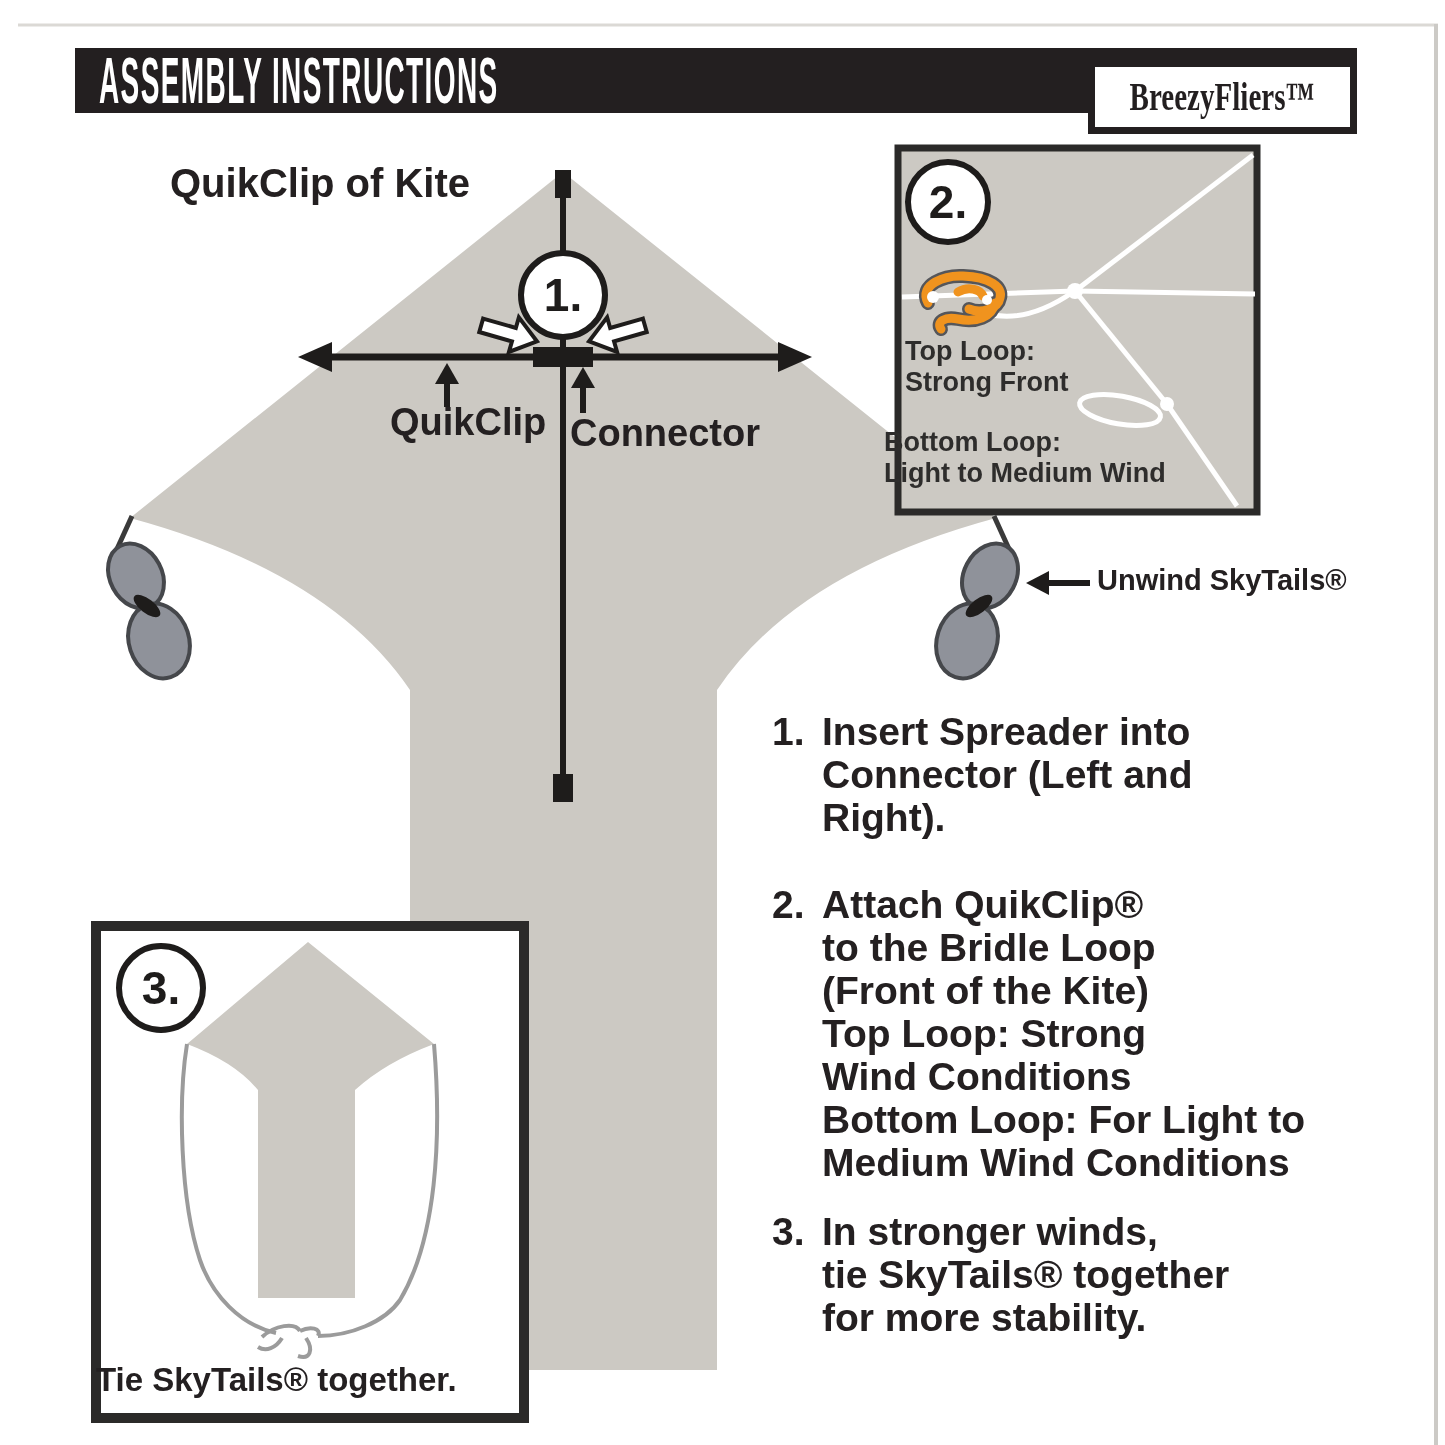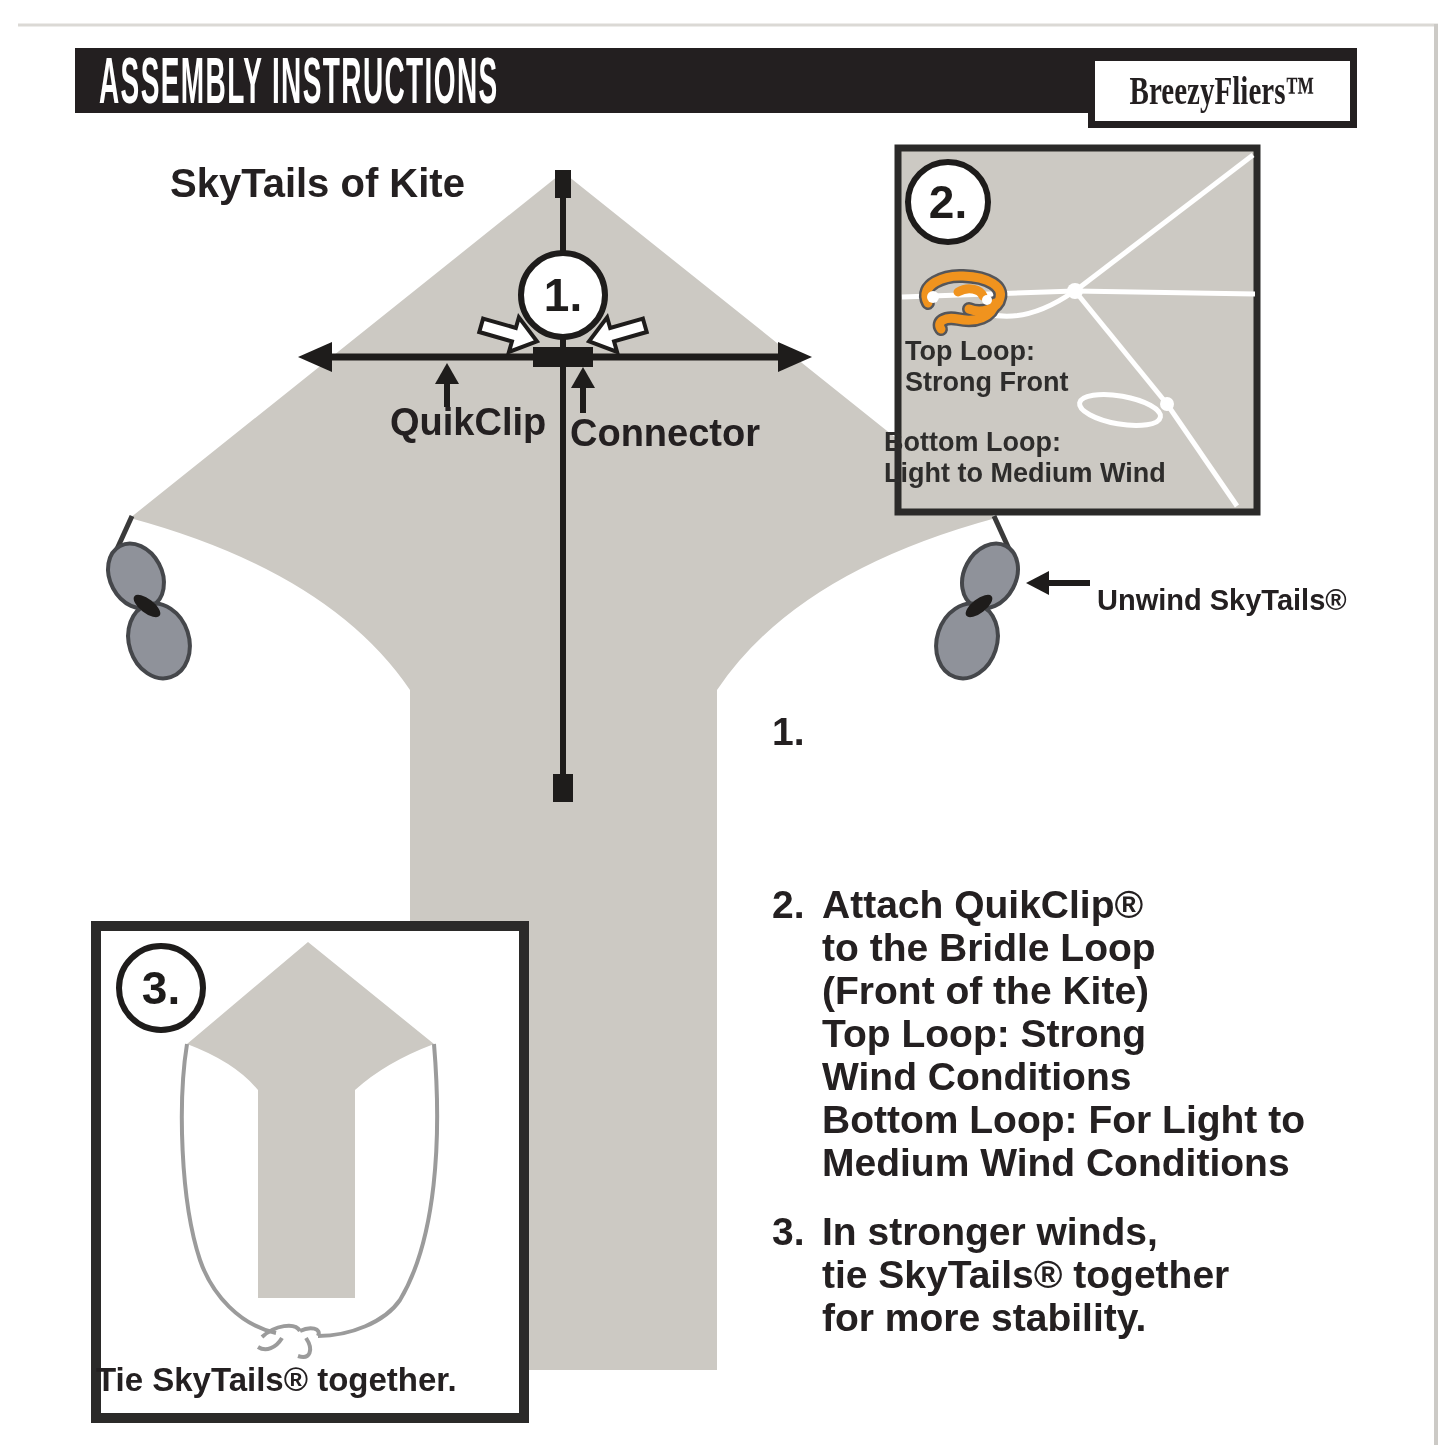--- a/index.html
+++ b/index.html
@@ -13,37 +13,37 @@
     position:absolute;left:75px;top:48px;width:1282px;height:65px;
     background:#231F20;
   }
   .title-text{
     position:absolute;left:24px;top:50%;
     color:#ffffff;font-weight:700;font-size:40px;letter-spacing:2px;
     transform:translateY(-50%) scale(0.70,1.62);transform-origin:0 50%;
     white-space:nowrap;
   }
   .brandbox{
-    position:absolute;left:1088px;top:54px;width:269px;height:74px;
+    position:absolute;left:1088px;top:60px;width:269px;height:74px;
     background:#ffffff;border:7px solid #231F20;box-sizing:border-box;
     display:flex;align-items:center;justify-content:center;
   }
   .brand-text{
     font-weight:700;font-size:33px;white-space:nowrap;
     transform:scale(0.88,1.22);letter-spacing:0px;color:#231F20;
     font-family:"Liberation Serif", serif;
   }
   
   .lbl{position:absolute;font-weight:700;white-space:pre-line;}
   .backside{left:170px;top:161px;font-size:40px;}
   .spreader-lbl{left:390px;top:401px;font-size:38px;}
   .connector-lbl{left:570px;top:412px;font-size:38px;}
   .toploop-lbl{left:905px;top:336px;font-size:27px;line-height:31px;color:#2e2d2c;}
   .bottomloop-lbl{left:884px;top:427px;font-size:27px;line-height:31px;color:#2e2d2c;}
-  .unwind-lbl{left:1097px;top:584px;font-size:29px;}
+  .unwind-lbl{left:1097px;top:564px;font-size:29px;}
   .tie-lbl{left:96px;top:1361px;width:428px;text-align:left;font-size:33px;}
   
   .numcircle{
     position:absolute;background:#ffffff;border:6px solid #1e1c1b;border-radius:50%;
     box-sizing:border-box;display:flex;align-items:center;justify-content:center;
     font-weight:700;font-size:46px;color:#1e1c1b;
   }
   .c1{left:518px;top:250px;width:90px;height:90px;}
   .c2{left:905px;top:159px;width:86px;height:86px;}
   .c3{left:116px;top:943px;width:90px;height:90px;}
@@ -158,39 +158,42 @@
   </g>
 </svg>
 
 <div class="titlebar">
   <span class="title-text">ASSEMBLY INSTRUCTIONS</span>
 </div>
 <div class="brandbox">
   <span class="brand-text">BreezyFliers™</span>
 </div>
 
-<div class="lbl backside">SkyTails of Kite</div>
+<div class="lbl backside">QuikClip of Kite</div>
 <div class="lbl spreader-lbl">QuikClip</div>
 <div class="lbl connector-lbl">Connector</div>
 
 <div class="numcircle c1">1.</div>
 <div class="numcircle c2">2.</div>
 <div class="numcircle c3">3.</div>
 
 <div class="lbl toploop-lbl">Top Loop:
 Strong Front</div>
 <div class="lbl bottomloop-lbl">Bottom Loop:
 Light to Medium Wind</div>
 
 <div class="lbl unwind-lbl">Unwind SkyTails®</div>
 
 <div class="lbl tie-lbl">Tie SkyTails® together.</div>
 
 <div class="instr i1">
   <div class="num">1.</div>
+  <div class="lines">Insert Spreader into
+Connector (Left and
+Right).</div>
 </div>
 <div class="instr i2">
   <div class="num">2.</div>
   <div class="lines">Attach QuikClip®
 to the Bridle Loop
 (Front of the Kite)
 Top Loop: Strong
 Wind Conditions
 Bottom Loop: For Light to
 Medium Wind Conditions</div>

